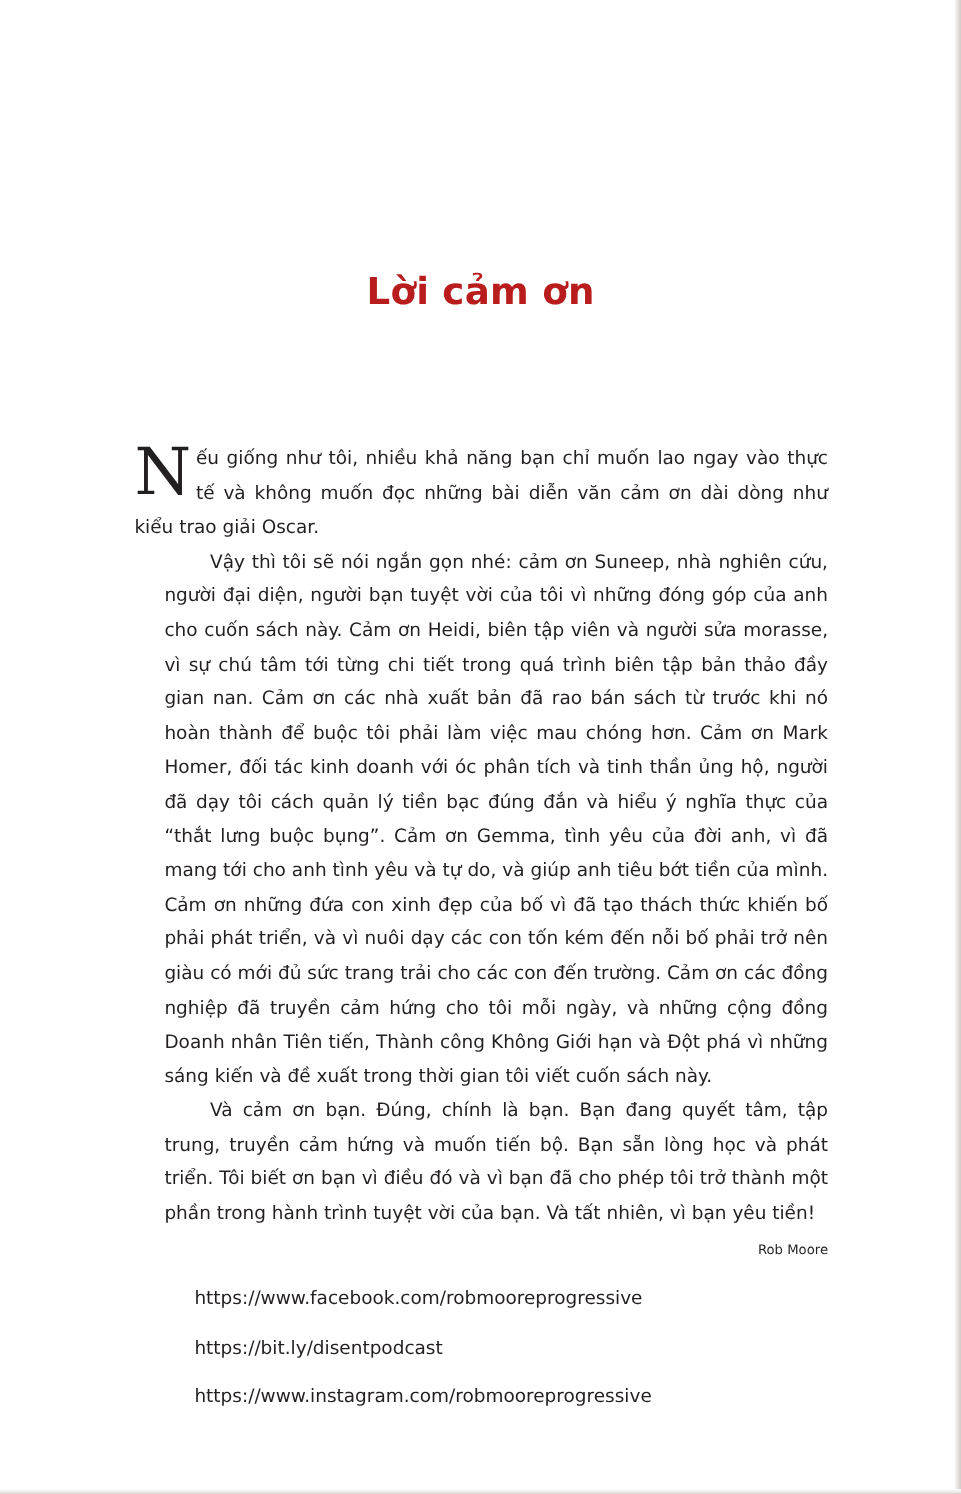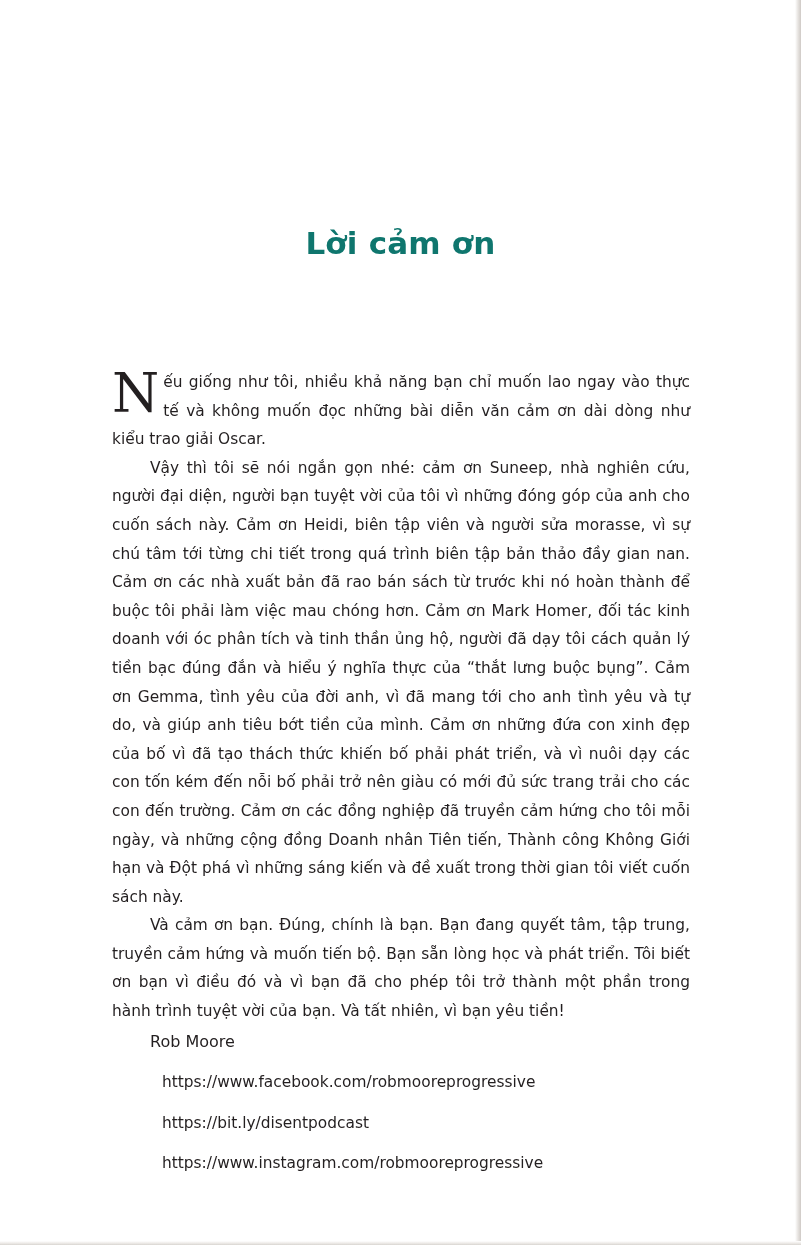--- a/index.html
+++ b/index.html
@@ -47,21 +47,21 @@
   .chapter-title {
     position: absolute;
     top: 204px;
     left: 0;
     width: 801px;
     text-align: center;
     font-family: "DejaVu Sans", sans-serif;
     font-weight: bold;
     font-size: 31px;
     letter-spacing: 0.2px;
-    color: #0f766e;
+    color: #b91c1c;
   }
 
   .body-block {
     position: absolute;
     top: 368px;
     left: 112px;
     width: 578px;
   }
 
   p.para {
@@ -85,30 +85,31 @@
     font-size: 54px;
     line-height: 48px;
     font-weight: 400;
     padding: 0 4px 0 0;
     margin-top: 2px;
     color: #231f20;
   }
 
   p.indent {
     text-indent: 38px;
+    margin-left: 25px;
   }
 
   .signature-block {
     margin-top: 2px;
   }
   .sig-line {
     margin: 0;
-    font-size: 16px;
+    font-size: 11px;
     line-height: 28.6px;
-    text-align: left;
+    text-align: right;
     color: #231f20;
     text-indent: 38px;
   }
   .link-line {
     margin: 12px;
     font-size: 15.4px;
     line-height: 28.6px;
     text-align: left;
     color: #231f20;
     text-indent: 38px;

